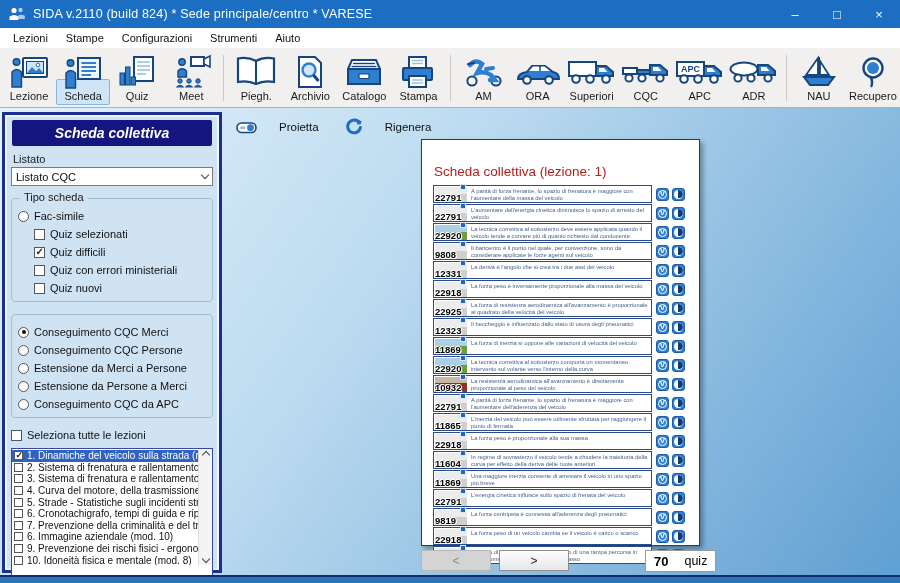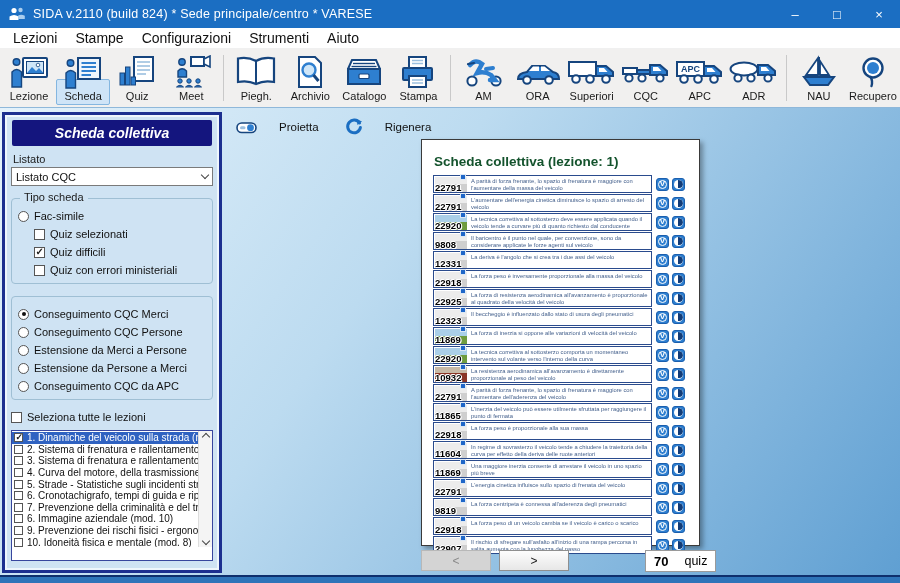--- a/index.html
+++ b/index.html
@@ -8,21 +8,21 @@
 
   
   .titlebar { height:28px; background:#1b6ec2; display:flex; align-items:center; color:#fff; padding-left:8px; }
   .titlebar .app-icon { width:18px; height:14px; margin-right:7px; }
   .title-text { font-size:12.5px; letter-spacing:.2px; }
   .win-controls { margin-left:auto; display:flex; height:100%; }
   .win-btn { width:42px; height:100%; display:flex; align-items:center; justify-content:center; font-size:13px; color:#fff; }
 
   
   .menubar { height:21px; background:#fff; display:flex; align-items:center; padding-left:4px; border-bottom:1px solid #f0f0f0; }
-  .menu-item { font-size:14px; color:#111; padding:0 9px;text-align:center; }
+  .menu-item { font-size:11px; color:#111; padding:0 9px;text-align:center; }
 
   
   .toolbar { height:58px; background:#f1f0ef; display:flex; align-items:stretch; padding:2px 0 2px 2px; }
   .tb-btn { width:55px; display:flex; flex-direction:column; align-items:center; justify-content:flex-end; padding:2px 0 2px; border:1px solid transparent; border-radius:2px; }
   .tb-btn.active { background:#cfe4f7; border-color:#84b6e0;margin-top:28px; }
   .tb-icon { height:36px; display:flex; align-items:center; justify-content:center; }
   .tb-label { font-size:11px; color:#1a1a1a; white-space:nowrap; }
   .tb-sep { width:1px; background:#c9c9c9; margin:4px 5px; }
 
   
@@ -64,21 +64,21 @@
   .vscroll { position:absolute; right:0; top:0; bottom:13px; width:14px; background:#f4f4f4; border-left:1px solid #ddd;
              display:flex; flex-direction:column; justify-content:space-between; align-items:center; padding:3px 0; }
 
   
   .top-actions { position:absolute; left:236px; top:10px; display:flex; gap:26px; align-items:center; }
   .action-btn { display:flex; align-items:center; gap:22px; font-size:11.5px; color:#111; }
 
   
   .quiz-panel { position:absolute; left:421px; top:31px; width:279px; height:407px; background:#fff;
                 border:1px solid #3a3a3a; box-shadow:3px 3px 5px rgba(0,0,0,.35); padding:8px 14px 4px 11px; }
-  .panel-title { font-size:13.5px; font-weight:bold; color:#14532d; margin:6px 0 6px 1px; }
+  .panel-title { font-size:13.5px; font-weight:normal; color:#b91c1c; margin:16px 0 6px 1px; }
   .quiz-row { display:flex; align-items:center; height:18px; margin-bottom:1px; }
   .qbox { position:relative; flex:1; height:18px; border:1px solid #2a4b8d; background:#fff; display:flex; overflow:visible; }
   .thumb { width:32px; height:15px; margin:1px 2px 0 1px; flex:none; }
   .thumb.v-grey { background:linear-gradient(#ececec 0 45%, #cfcfcf 45% 100%); }
   .thumb.v-green { background:linear-gradient(#aacfe8 0 45%, #6f9c3f 45% 100%); }
   .thumb.v-red { background:linear-gradient(#c7b9a6 0 40%, #8a3526 40% 100%); }
   .flag-icon { position:absolute; left:26px; top:-2px; width:6px; height:6px; background:#1e66c8; border:1px solid #dce8f5; }
   .quiz-id { position:absolute; left:1px; top:6px; font-size:9.5px; font-weight:bold; color:#000;
              text-shadow:-1px 0 #fff,1px 0 #fff,0 -1px #fff,0 1px #fff,1px 1px #fff,-1px -1px #fff; }
   .qtext { flex:1; font-size:5.8px; line-height:1.35; color:#44608c; padding:1.5px 2px 0; overflow:hidden; }
@@ -382,20 +382,24 @@
             <span>Quiz selezionati</span>
           </label>
           <label class="check-row indent">
             <span class="checkbox checked"></span>
             <span>Quiz difficili</span>
           </label>
           <label class="check-row indent">
             <span class="checkbox"></span>
             <span>Quiz con errori ministeriali</span>
           </label>
+          <label class="check-row indent">
+            <span class="checkbox"></span>
+            <span>Quiz nuovi</span>
+          </label>
         </div>
     </div>
 
     <div class="groupbox">
       <div>
 
       <label class="radio-row">
             <span class="radio selected"></span>
             <span>Conseguimento CQC Merci</span>
           </label>

